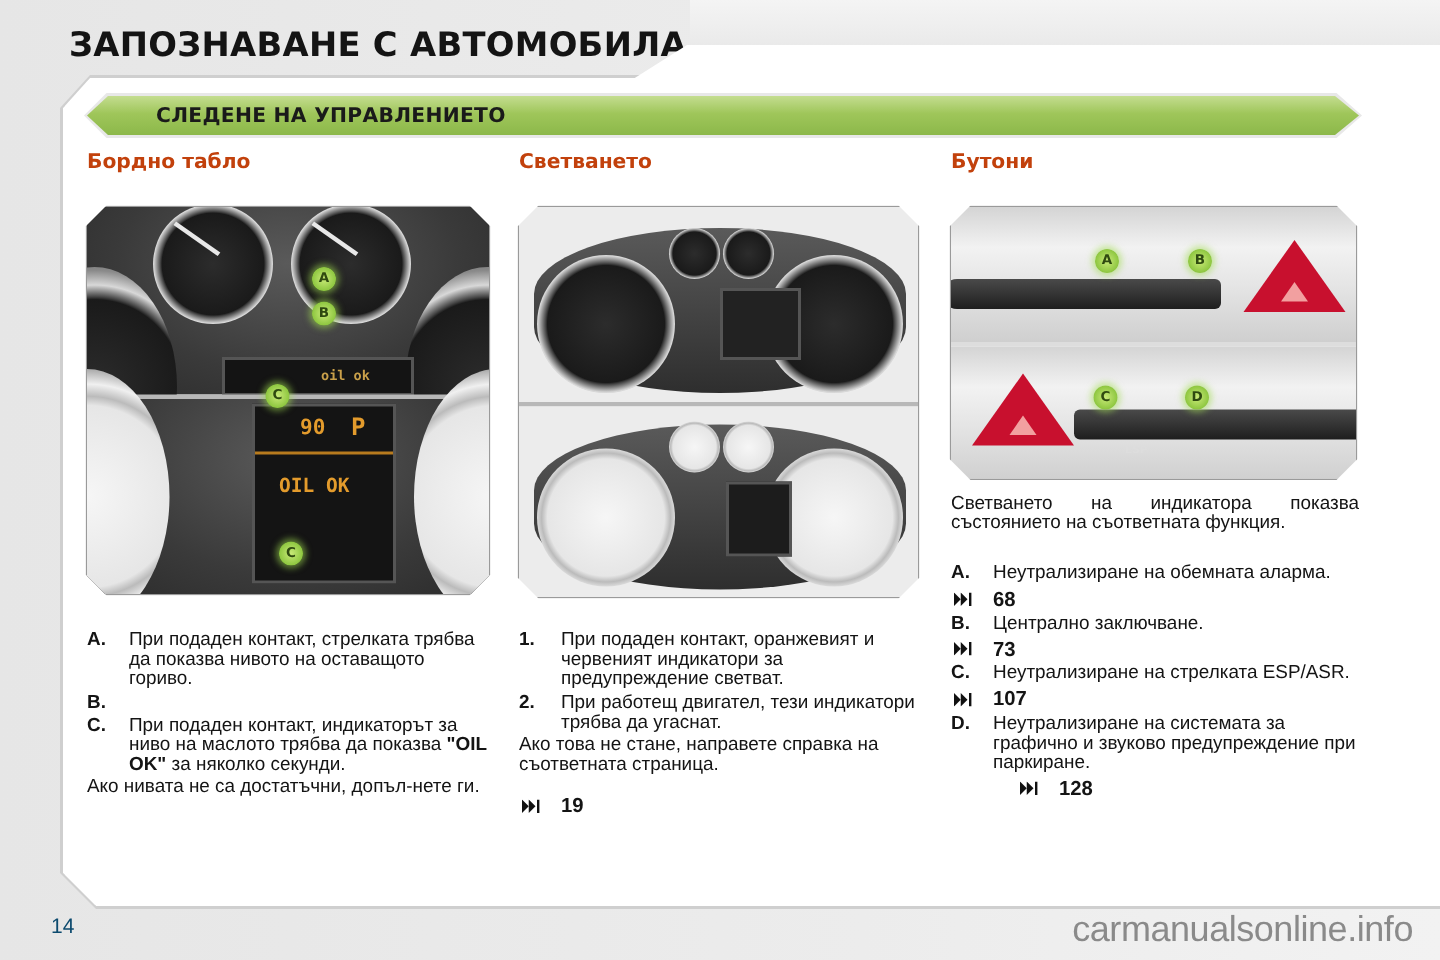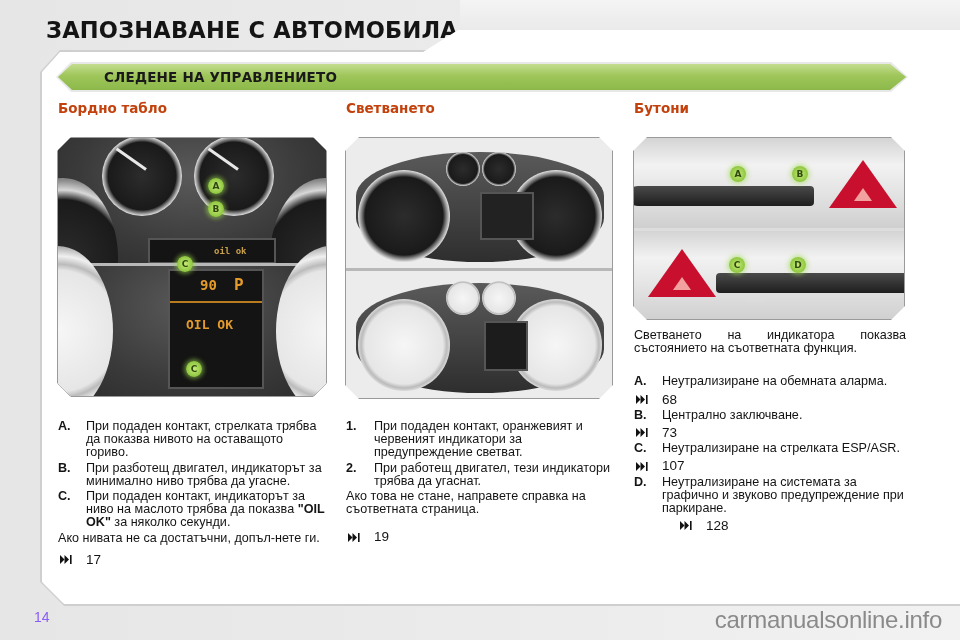--- a/index.html
+++ b/index.html
@@ -115,28 +115,28 @@
   .text-block {
     position: absolute;
     font-family: "Liberation Sans", sans-serif;
     font-size: 12.6px; line-height: 13.2px; color: #141414;
   }
   .item { display: flex; margin-bottom: 2px; }
   .item-label { font-weight: bold; width: 28px; flex-shrink: 0; }
   .item-text { flex: 1; }
   .para { margin: 1px 0 2px 0; }
   .para.justify { text-align: justify; text-align-last: left; }
-  .ref { display: flex; align-items: center; font-weight: normal; font-size: 13.5px; margin: 8px 0 4px 2px; }
+  .ref { display: flex; align-items: center; font-weight: bold; font-size: 13.5px; margin: 8px 0 4px 2px; }
   .ref-icon { width: 26px; display: inline-flex; align-items: center; }
   .ref-icon svg { width: 12px; height: 9px; }
   .bold-inline { font-weight: bold; }
 
   .page-number {
     position: absolute; left: 34px; top: 609px;
-    font-family: "Liberation Sans", sans-serif; font-size: 14px; color: #8b5cf6;
+    font-family: "Liberation Sans", sans-serif; font-size: 14px; color: #0c4a6e;
   }
   .watermark {
     position: absolute; right: 18px; top: 606px;
     font-family: "Liberation Sans", sans-serif; font-size: 24px; color: #8a8a8a;
     letter-spacing: -0.3px;
   }
 </style>
 </head>
 <body>
 
@@ -224,37 +224,26 @@
   </div>
 </div>
 
 <div class="text-block" style="left:58px; top:420px; width:270px;">
   <div class="item">
     <span class="item-label">A.</span>
     <span class="item-text">При подаден контакт, стрелката трябва да показва нивото на оставащото гориво.</span>
   </div>
   <div class="item">
     <span class="item-label">B.</span>
-    <span class="item-text">При разботещ двигател, индикаторът за минимално ниво трябва да угасне.</span>
   </div>
   <div class="item">
     <span class="item-label">C.</span>
     <span class="item-text"><span>При подаден контакт, индикаторът за ниво на маслото трябва да показва </span><span class="bold-inline">"OIL OK"</span><span> за няколко секунди.</span></span>
   </div>
   <div class="para justify">Ако нивата не са достатъчни, допъл-нете ги.</div>
-  <div class="ref">
-    <span class="ref-icon">
-      <svg viewBox="0 0 12 9">
-          <polygon points="0,0 4.5,4.5 0,9" fill="#111"></polygon>
-          <polygon points="4.5,0 9,4.5 4.5,9" fill="#111"></polygon>
-          <rect x="10" y="0" width="1.6" height="9" fill="#111"></rect>
-        </svg>
-    </span>
-    <span>17</span>
-  </div>
 </div>
 
 <div class="text-block" style="left:346px; top:420px; width:272px;">
   <div class="item">
     <span class="item-label">1.</span>
     <span class="item-text">При подаден контакт, оранжевият и червеният индикатори за предупреждение светват.</span>
   </div>
   <div class="item">
     <span class="item-label">2.</span>
     <span class="item-text">При работещ двигател, тези индикатори трябва да угаснат.</span>

